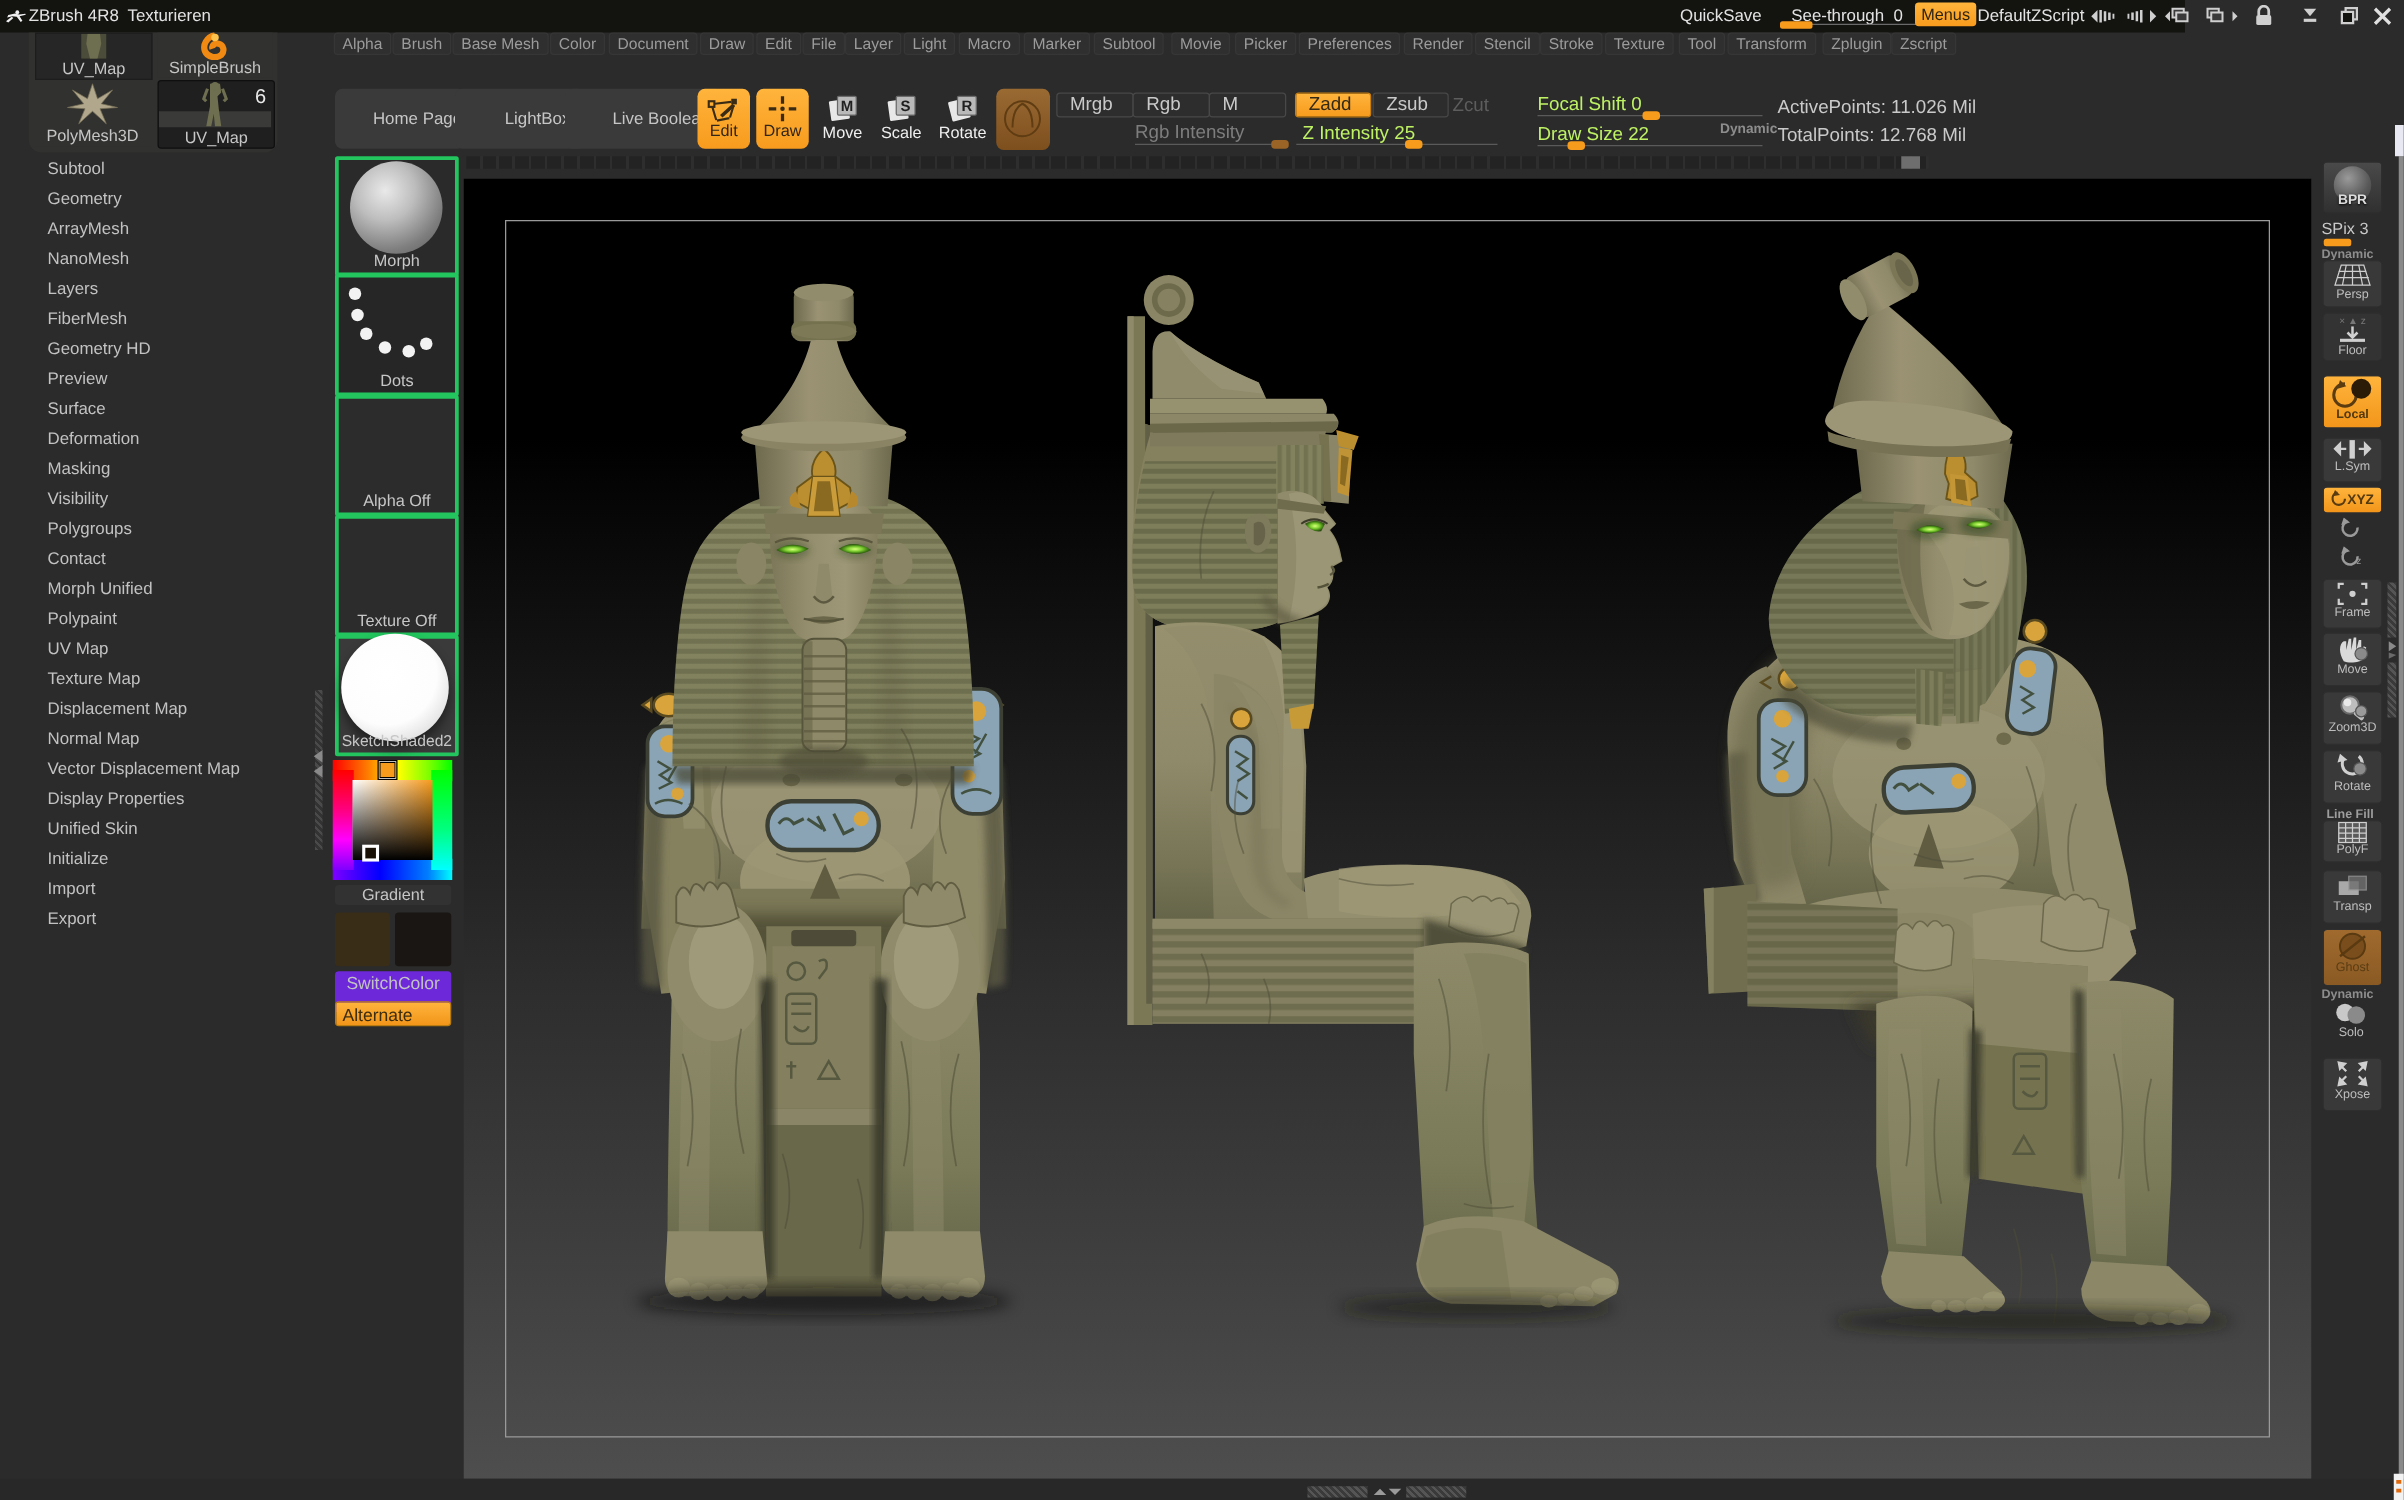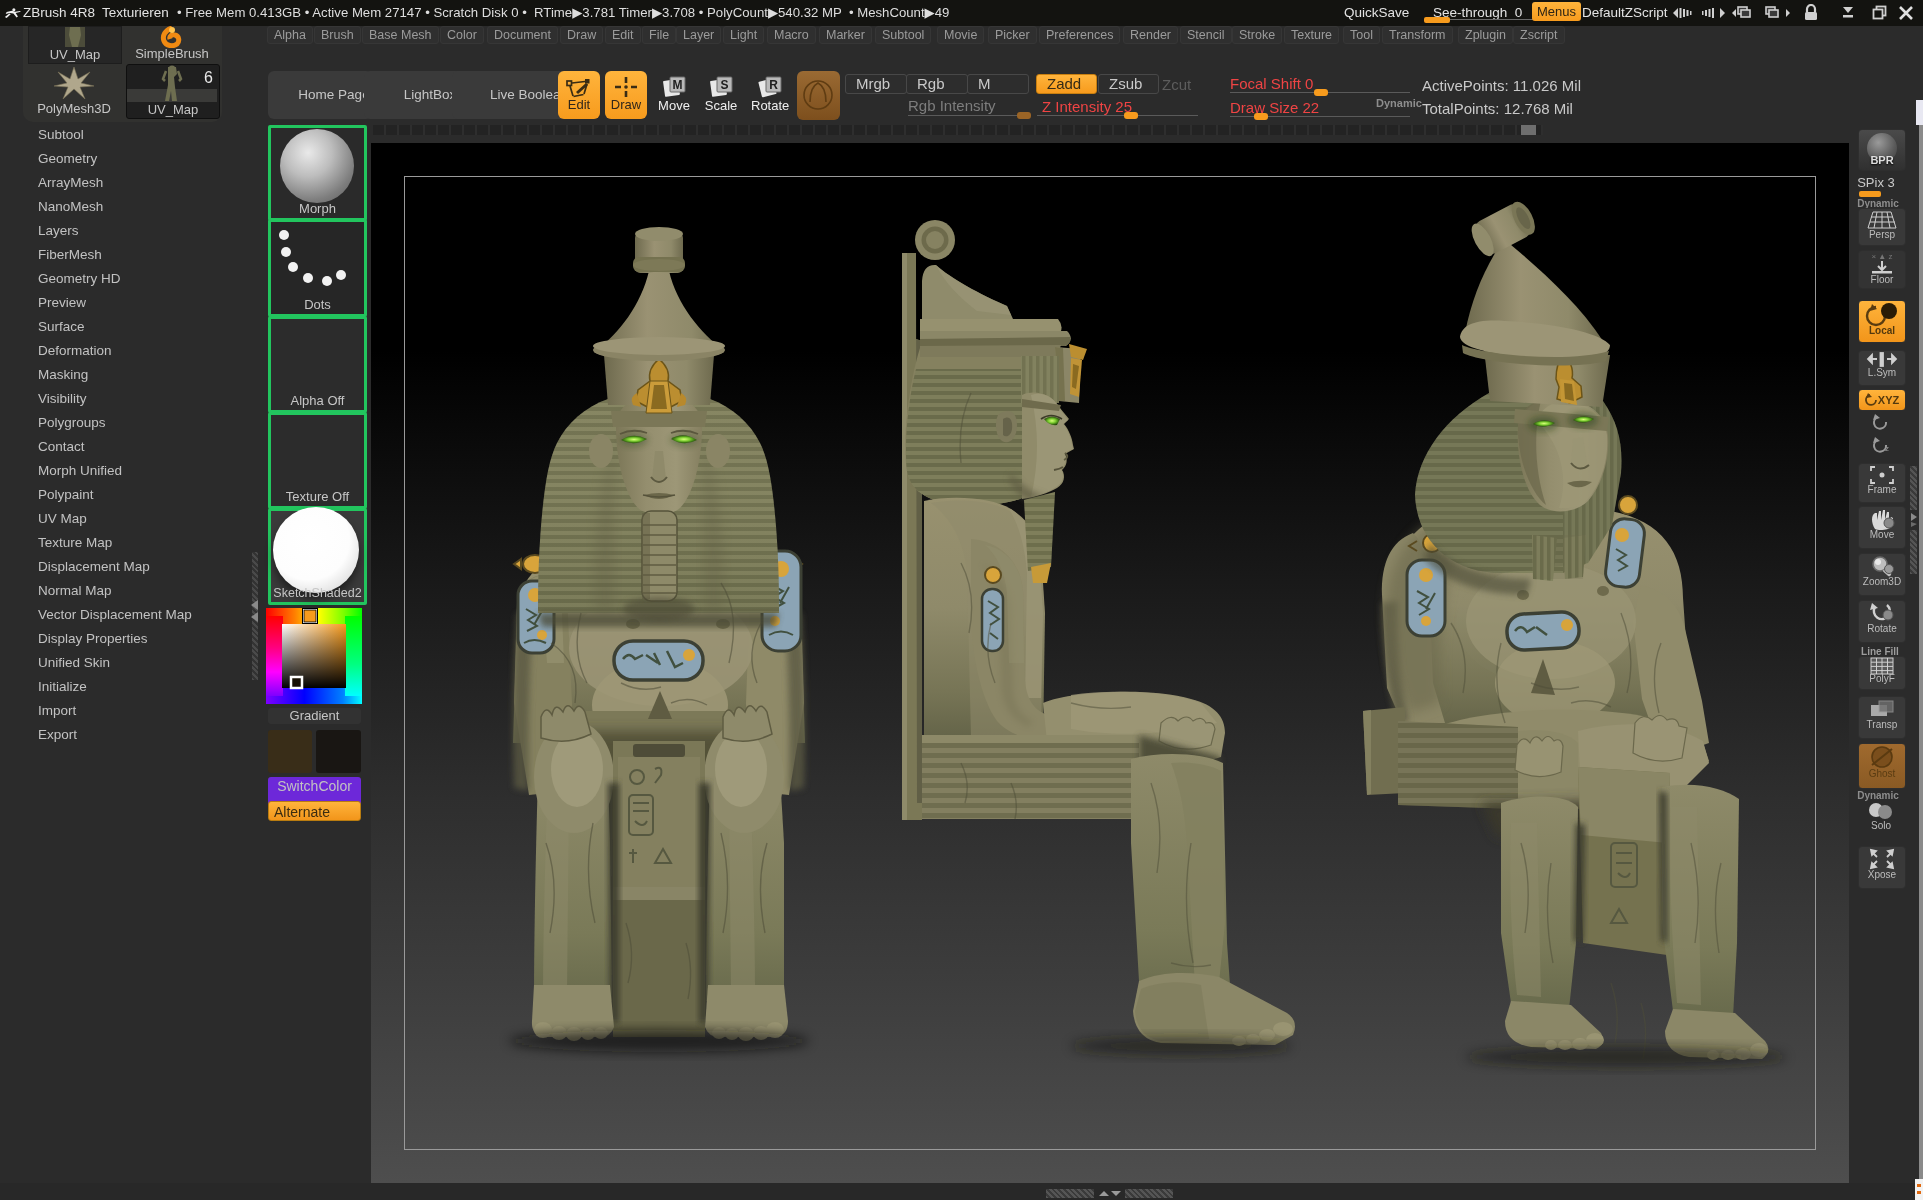--- a/index.html
+++ b/index.html
@@ -1,23 +1,23 @@
 <!DOCTYPE html>
 <html><head>
 <meta charset="utf-8">
 <style>
 html,body{margin:0;padding:0;width:1923px;height:1200px;overflow:hidden;background:#2b2b2b;font-family:"Liberation Sans",sans-serif;}
-#titlebar{position:absolute;left:0;top:0;width:1923px;height:26px;background:#131310;color:#e3e3e3;font-size:14px;}
+#titlebar{position:absolute;left:0;top:0;width:1748px;height:26px;background:#131310;color:#e3e3e3;font-size:14px;}
 .tb{position:absolute;top:5px;white-space:nowrap;}
 .menubtn{position:absolute;top:26px;height:16px;line-height:16px;padding:0 6px;background:#2f2f2f;border:1px solid #363636;border-radius:3px;color:#9b9b9b;font-size:12.5px;white-space:nowrap;}
 .bigbtn{position:absolute;top:71px;height:48px;background:#3a3a3a;border-radius:6px;color:#c6c6c6;font-size:13.5px;text-align:center;line-height:48px;white-space:nowrap;padding-left:28px;}
 .orangebtn{position:absolute;top:71px;height:48px;background:linear-gradient(#ffb43c,#f79b1d);border-radius:6px;color:#30261a;font-size:13px;text-align:center;}
 .halfbtn{position:absolute;top:74px;height:18px;line-height:18px;background:#2d2d2d;border:1px solid #484848;border-radius:3px;color:#c9c9c9;font-size:15px;padding:0 10px;}
 .halforange{position:absolute;top:74px;height:18px;line-height:18px;background:linear-gradient(#ffb43c,#f79b1d);border:1px solid #c87f10;border-radius:3px;color:#342a16;font-size:15px;padding:0 10px;}
-.sliderlabel{position:absolute;color:#ef4444;font-size:15px;white-space:nowrap;}
+.sliderlabel{position:absolute;color:#bef264;font-size:15px;white-space:nowrap;}
 .sliderline{position:absolute;height:1px;background:#5a5a5a;}
 .sliderdot{position:absolute;width:14px;height:7px;border-radius:3px;background:#f79b1d;}
 .statline{position:absolute;color:#c9c9c9;font-size:15px;white-space:nowrap;}
 #leftmenu div{position:absolute;color:#c2c2c2;font-size:13.5px;white-space:nowrap;}
 .traytile{position:absolute;left:268px;width:93px;background:#2a2a2a;border:3px solid #22c55e;border-radius:2px;}
 .traylabel{position:absolute;left:0;right:0;bottom:2px;text-align:center;color:#c6c6c6;font-size:13px;}
 .rsbtn{position:absolute;left:1858px;width:46px;background:#393939;border:1px solid #2e2e2e;border-radius:4px;color:#bdbdbd;font-size:10px;text-align:center;}
 #canvas{position:absolute;left:371px;top:143px;width:1478px;height:1040px;background:linear-gradient(#000 0%,#000 20%,#1b1b1b 44%,#2e2e2e 63%,#3e3e3e 82%,#4e4e4e 100%);}
 #docborder{position:absolute;left:33px;top:33px;width:1410px;height:972px;border:1px solid #9a9a9a;}
 </style>
@@ -26,21 +26,20 @@
 <div id="titlebar">
   <svg style="position:absolute;left:3px;top:2px" width="19" height="22" viewBox="0 0 42 24">
     <g fill="#efefef">
       <circle cx="24" cy="5" r="3.4"></circle>
       <path d="M8 10 L20 7 L27 9 L38 7.5 L39 9.5 L28 12 L33 20 L30 22 L23 13 L15 12 L6 14 Z"></path>
       <path d="M4 21 L14 13 L17 15 L8 23 Z"></path>
     </g>
   </svg>
   <span class="tb" style="left:23px;font-size:13.5px;">ZBrush 4R8</span>
   <span class="tb" style="left:102px;font-size:13.5px;">Texturieren</span>
-  <span class="tb" style="left:177px;color:#dedede;font-size:13.2px;">• Free Mem 0.413GB • Active Mem 27147 • Scratch Disk 0 •&nbsp; RTime▶3.781 Timer▶3.708 • PolyCount▶540.32 MP &nbsp;• MeshCount▶49</span>
   <span class="tb" style="left:1344px;font-size:13.5px;">QuickSave</span>
   <span class="tb" style="left:1433px;font-size:13.5px;">See-through&nbsp; 0</span>
   <div style="position:absolute;left:1430px;top:19px;width:128px;height:1px;background:#6a6a6a"></div>
   <div style="position:absolute;left:1424px;top:17px;width:26px;height:6px;background:#f79b1d;border-radius:2px"></div>
   <span style="position:absolute;left:1532px;top:2px;height:19px;line-height:19px;padding:0 5px;background:linear-gradient(#ffb43c,#f79b1d);border-radius:3px;color:#2e2414;font-size:13px;">Menus</span>
   <span class="tb" style="left:1582px;font-size:13.5px;">DefaultZScript</span>
   <svg style="position:absolute;left:1668px;top:5px" width="60" height="16" viewBox="0 0 60 16">
     <g fill="#cfcfcf">
       <path d="M5 8 L10 3 L10 13 Z"></path>
       <rect x="11.5" y="3" width="2" height="10"></rect>

